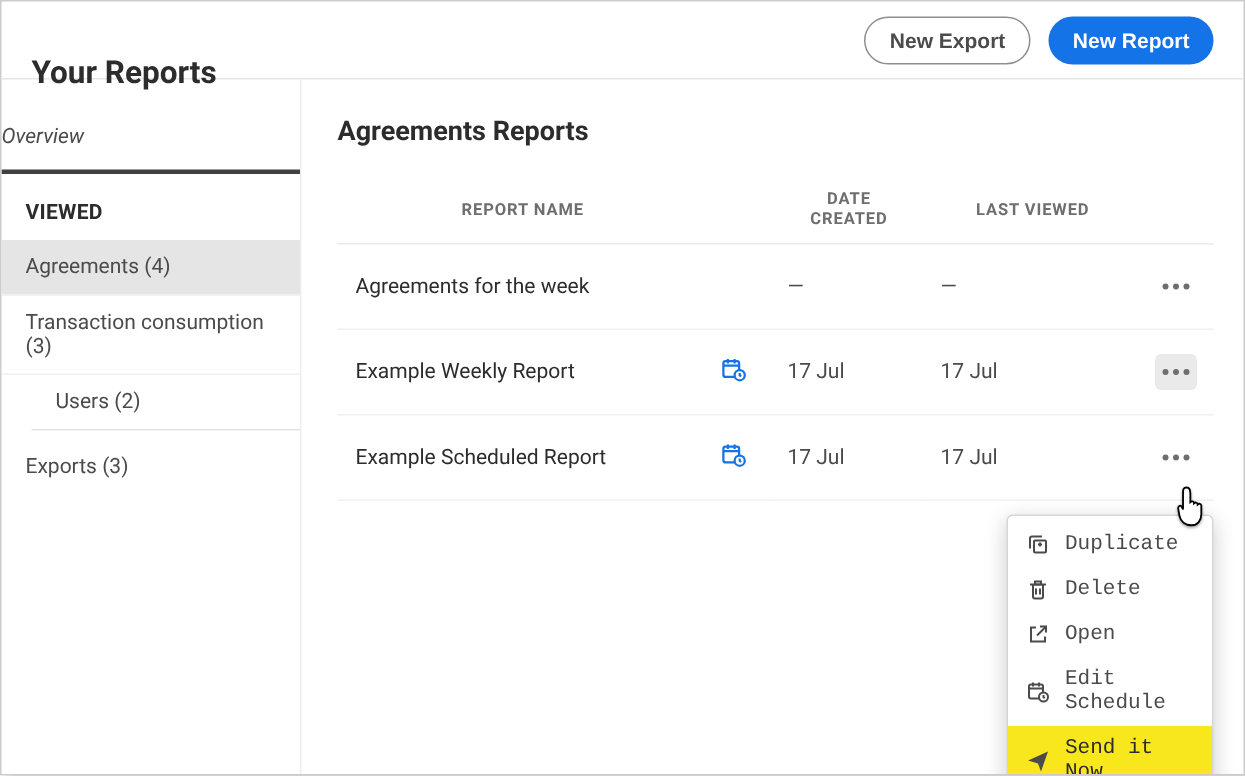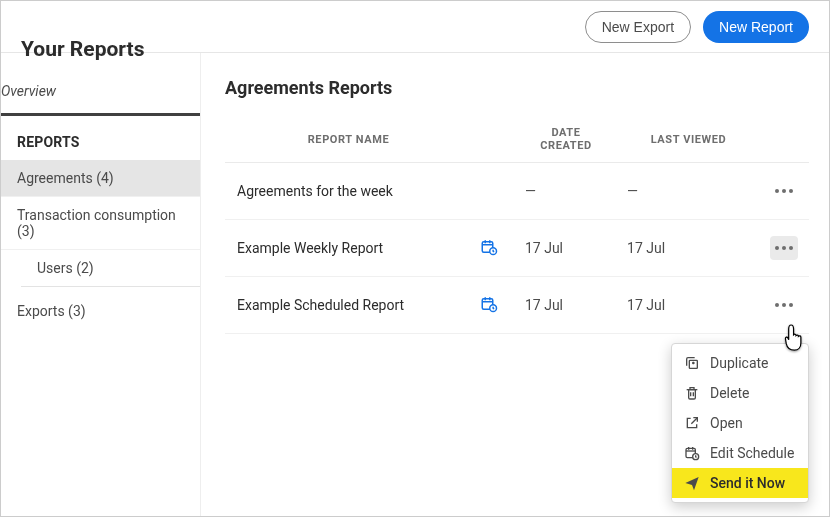--- a/index.html
+++ b/index.html
@@ -2,21 +2,21 @@
 <html><head>
 <meta charset="utf-8">
 <style>
   * { box-sizing: border-box; margin: 0; padding: 0; }
   body { font-family: -apple-system, BlinkMacSystemFont, "Segoe UI", Roboto, Helvetica, Arial, sans-serif; font-size: 14px; color: #2c2c2c; background: #fff; }
   .app { width: 830px; height: 517px; position: relative; border: 1px solid #ccc; box-shadow: 4px 6px 8px rgba(0,0,0,0.5); background: #fff; overflow: hidden; }
 
   .header { display: flex; align-items: center; justify-content: space-between; height: 52px; padding: 0 20px; border-bottom: 1px solid #e6e6e6; }
   .header h1 { font-size: 21px; font-weight: 700; color: #2c2c2c; margin-top: 44px; }
   .header-actions { display: flex; gap: 12px; }
-  .btn { height: 32px; padding: 0 16px; border-radius: 16px; font-size: 14px; font-weight: 400; cursor: pointer; display: inline-flex; align-items: center; text-align: right; }
+  .btn { height: 32px; padding: 0 16px; border-radius: 16px; font-size: 14px; font-weight: 700; cursor: pointer; display: inline-flex; align-items: center; text-align: right; }
   .btn-outline { background: #fff; border: 1.5px solid #8e8e8e; color: #4b4b4b; }
   .btn-primary { background: #1473e6; border: none; color: #fff; }
 
   .body { display: flex; height: calc(100% - 52px); }
   .sidebar { width: 200px; flex: 0 0 200px; border-right: 1px solid #eee; padding-top: 16px; }
   .side-item { display: block; padding: 10px 16px; font-size: 14px; color: #4b4b4b; cursor: pointer; border-bottom: 1px solid #f0f0f0; }
   .side-item.section { font-weight: 700; letter-spacing: 0.2px; color: #2c2c2c; padding-top: 18px; padding-bottom: 10px; border-bottom: none; }
   .side-item.selected { background: #e5e5e5; font-weight: 400; }
   .side-item.last-in-group { border-bottom: 1px solid #e3e3e3; margin-bottom: 6px; margin-left: 20px; }
   .side-overview { border-bottom: 3px solid #404040; padding: 14px 0; font-style: italic; }
@@ -37,21 +37,21 @@
 
   .cal-icon { display: inline-flex; justify-content: center; align-items: center; color: #1473e6; }
   .cal-icon svg { width: 18px; height: 18px; }
 
   .more-btn { display: inline-flex; align-items: center; justify-content: center; width: 28px; height: 24px; border-radius: 4px; cursor: pointer; color: #6e6e6e; }
   .more-btn.active { background: #eaeaea; }
   .dots { display: inline-flex; gap: 3px; }
   .dots span { width: 4px; height: 4px; background: #6e6e6e; border-radius: 50%; display: inline-block; }
 
   .menu { position: absolute; top: 290px; right: 20px; width: 138px; background: #fff; border: 1px solid #d6d6d6; border-radius: 4px; box-shadow: 0 4px 14px rgba(0,0,0,0.2); padding: 4px 0; z-index: 10; }
-  .menu-item { display: flex; align-items: center; gap: 10px; padding: 7px 12px; font-size: 14px; color: #4b4b4b; cursor: pointer; }
+  .menu-item { display: flex; align-items: center; gap: 10px; padding: 7px 12px; font-size: 14px; color: #4b4b4b; cursor: pointer; font-family: Liberation Mono, monospace; }
   .menu-item.highlight { background: #f8e71c; color: #2c2c2c; font-weight: 500; }
   .menu-item .micon { width: 16px; height: 16px; display: inline-flex; align-items: center; justify-content: center; color: #4b4b4b; }
   .menu-item .micon svg { width: 16px; height: 16px; }
 
   .cursor { position: absolute; top: 270px; right: 20px; z-index: 20; pointer-events: none; }
   .cursor svg { width: 26px; height: 30px; filter: drop-shadow(0 1px 1px rgba(0,0,0,0.4)); }
 </style>
 </head>
 <body>
 
@@ -62,21 +62,21 @@
     <div class="header-actions">
       <button class="btn btn-outline">New Export</button>
       <button class="btn btn-primary">New Report</button>
     </div>
   </div>
 
   <div class="body">
 
     <nav class="sidebar">
       <a class="side-item side-overview">Overview</a>
-      <div class="side-item section">REPORTS</div>
+      <div class="side-item section">VIEWED</div>
       <a class="side-item selected">Agreements (4)</a>
       <a class="side-item">Transaction consumption (3)</a>
       <a class="side-item last-in-group">Users (2)</a>
       <a class="side-item" style="border-bottom:none">Exports (3)</a>
     </nav>
 
     <main class="main">
       <h2>Agreements Reports</h2>
 
       <table class="table">

